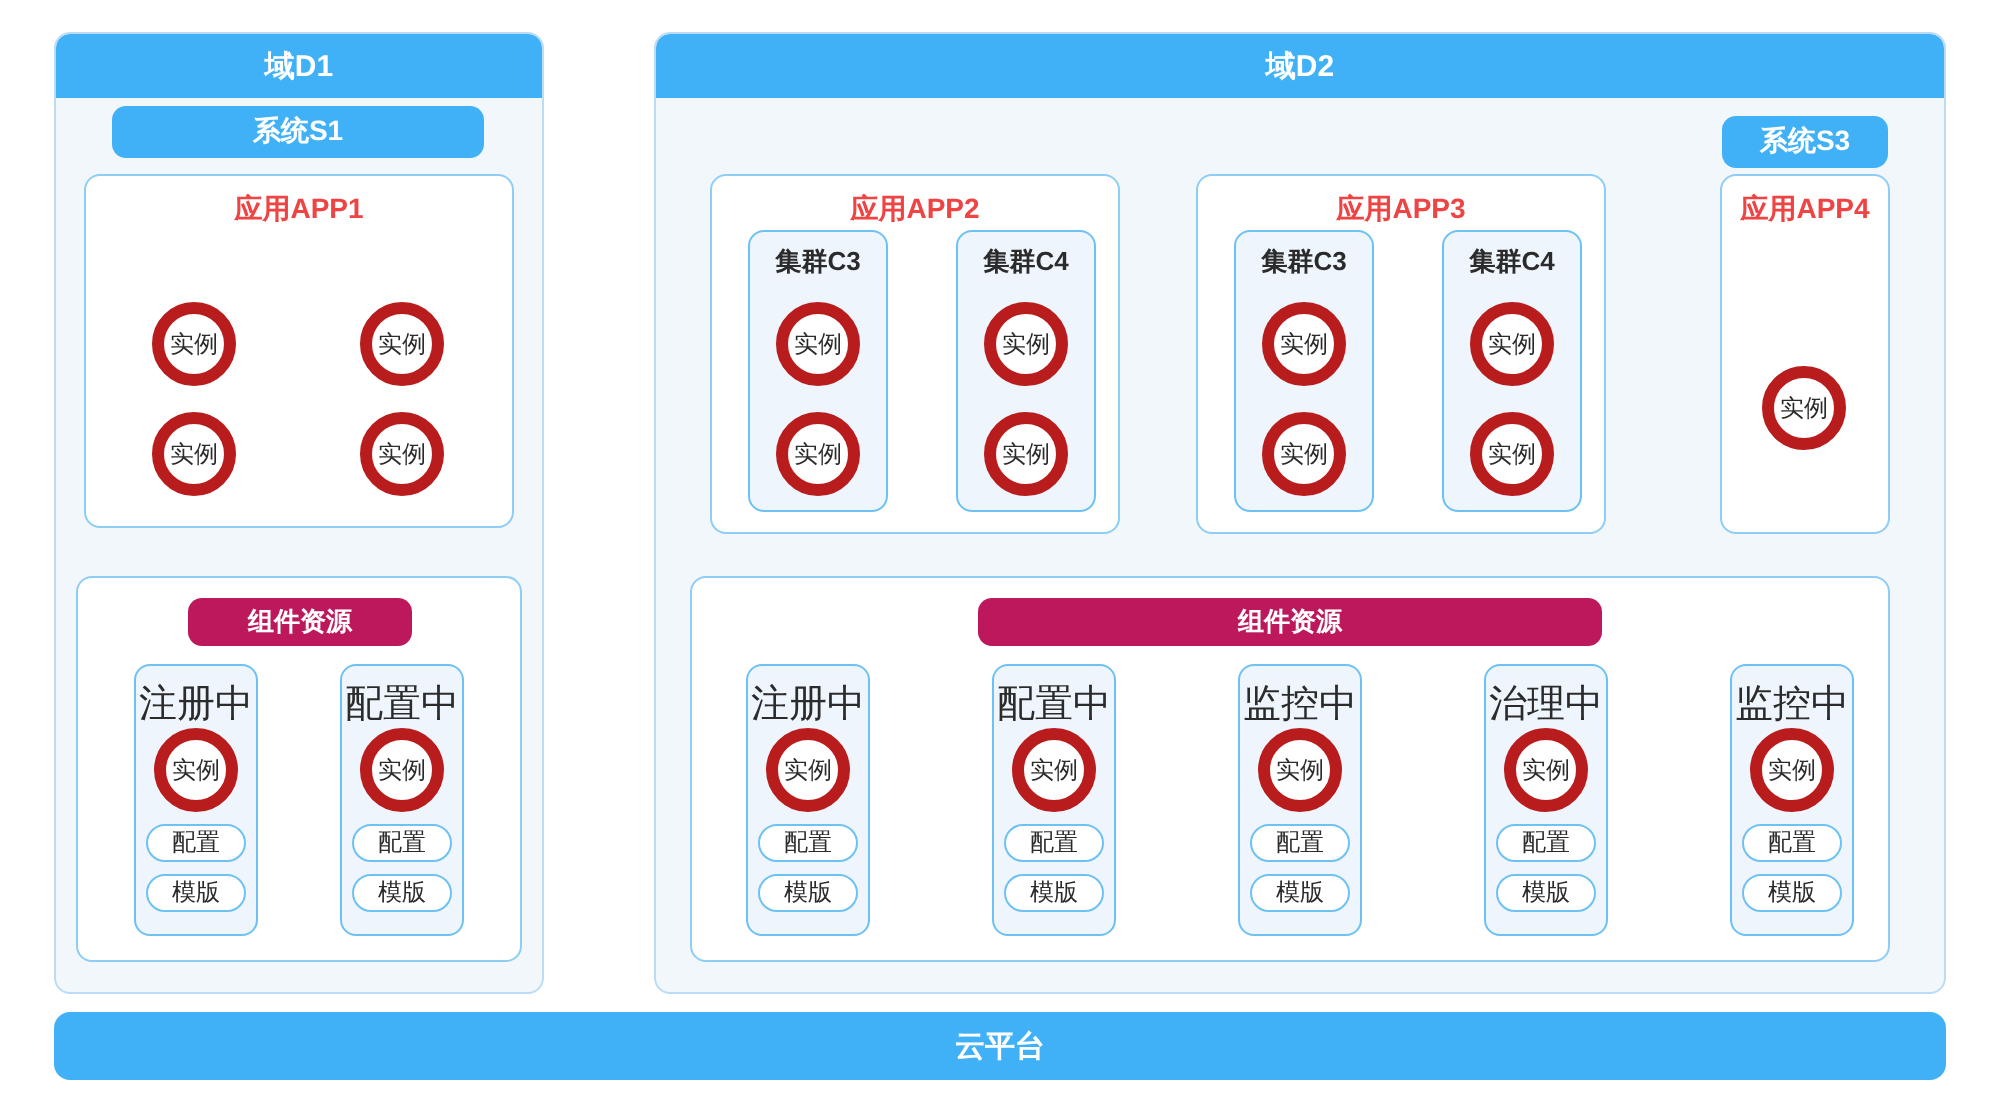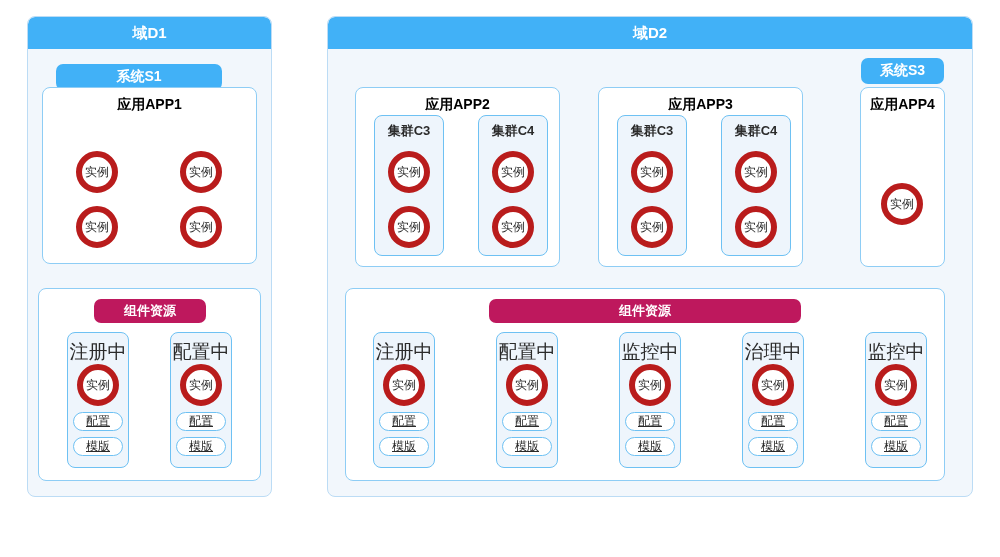--- a/index.html
+++ b/index.html
@@ -48,21 +48,21 @@
   .app-box{
     position:absolute;
     background:#ffffff;
     border:1px solid #8ecdf5;
     border-radius:8px;
     box-sizing:border-box;
   }
   .app-title{
     position:absolute;left:0;right:0;top:8px;
     text-align:center;
-    font-size:14px;font-weight:bold;color:#000000;
+    font-size:14px;font-weight:bold;color:#ef4444;
   }
 
   
   .cluster-box{
     position:absolute;
     background:#eef5fc;
     border:1px solid #6ec1f3;
     border-radius:8px;
     box-sizing:border-box;
   }
@@ -115,21 +115,20 @@
   }
   .tag{
     position:absolute;
     height:19px;
     background:#ffffff;
     border:1px solid #6ec1f3;
     border-radius:10px;
     display:flex;align-items:center;justify-content:center;
     font-size:12px;color:#2b2b2b;
     box-sizing:border-box;
-    text-decoration:underline;
   }
 
   
   .platform-bar{
     position:absolute;
     background:#41b1f7;
     color:#ffffff;
     font-weight:bold;font-size:15px;
     border-radius:8px;
     display:flex;align-items:center;justify-content:center;
@@ -137,21 +136,21 @@
 </style>
 </head>
 <body>
 
 <div id="stage">
 
   <div class="domain" style="left:27px;top:16px;width:245px;height:481px;">
     <div class="domain-header">域D1</div>
   </div>
 
-  <div class="sys-pill" style="left:56px;top:64px;width:166px;">系统S1</div>
+  <div class="sys-pill" style="left:56px;top:53px;width:186px;">系统S1</div>
 
   <div class="app-box" style="left:42px;top:87px;width:215px;height:177px;">
     <div class="app-title">应用APP1</div>
   </div>
 
   <div class="inst" style="left:76px;top:151px;">实例</div>
   <div class="inst" style="left:76px;top:206px;">实例</div>
 
   <div class="inst" style="left:180px;top:151px;">实例</div>
   <div class="inst" style="left:180px;top:206px;">实例</div>
@@ -246,14 +245,15 @@
   <div class="tag" style="left:748px;top:412px;width:50px;">配置</div>
   <div class="tag" style="left:748px;top:437px;width:50px;">模版</div>
 
   <div class="center-card" style="left:865px;top:332px;width:62px;height:136px;">
     <div class="center-title">监控中心</div>
   </div>
   <div class="inst" style="left:875px;top:364px;">实例</div>
   <div class="tag" style="left:871px;top:412px;width:50px;">配置</div>
   <div class="tag" style="left:871px;top:437px;width:50px;">模版</div>
 
+  <div class="platform-bar" style="left:27px;top:506px;width:946px;height:34px;">云平台</div>
 
 </div>
 
 </body></html>

